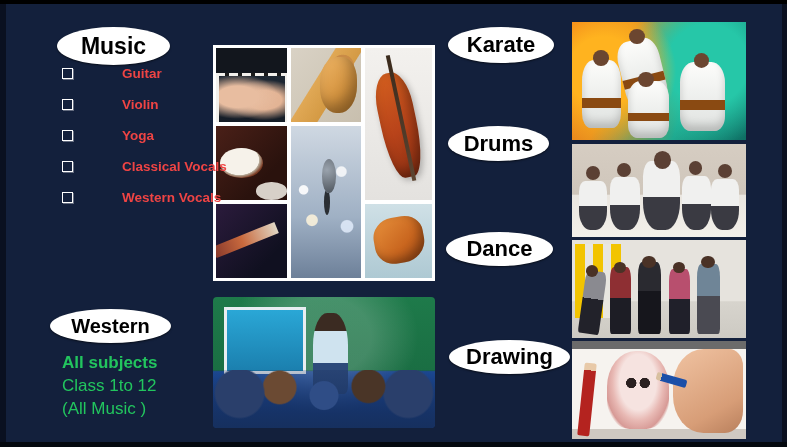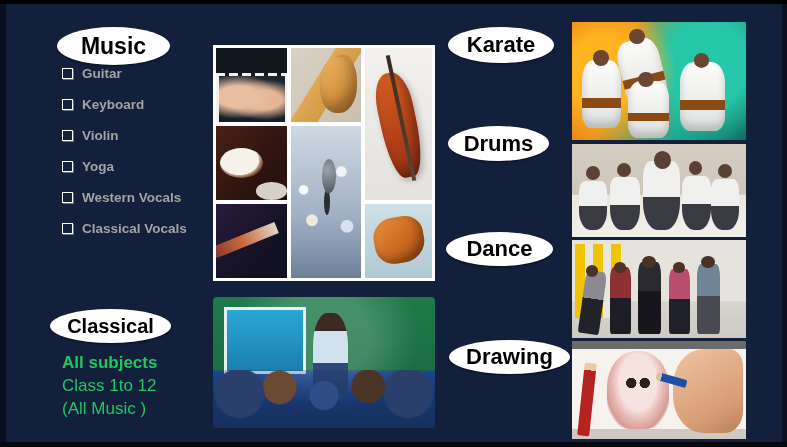--- a/index.html
+++ b/index.html
@@ -62,24 +62,25 @@
     position: absolute;
     left: 62px;
     top: 62px;
     width: 160px;
     z-index: 15;
   }
   .check-item {
     display: flex;
     align-items: center;
     margin-bottom: 16px;
-    color: #a3a3a3;
+    color: #ef4444;
     font-size: 13.5px;
     font-weight: bold;
     white-space: nowrap;
+    gap: 40px;
   }
   .check-box {
     width: 9px;
     height: 9px;
     border: 1.6px solid #ffffff;
     margin-right: 9px;
     flex: 0 0 auto;
     box-shadow: 1px 1px 0 rgba(255,255,255,0.35);
   }
 
@@ -379,45 +380,41 @@
 <div class="poster">
 
   <div class="oval" id="oval-music">
     <span>Music</span>
   </div>
 
   <div class="checklist">
     <div class="check-item">
       <span class="check-box"></span>
       <span>Guitar</span>
-    </div>
-    <div class="check-item">
-      <span class="check-box"></span>
-      <span>Keyboard</span>
     </div>
     <div class="check-item">
       <span class="check-box"></span>
       <span>Violin</span>
     </div>
     <div class="check-item">
       <span class="check-box"></span>
       <span>Yoga</span>
     </div>
     <div class="check-item">
       <span class="check-box"></span>
-      <span>Western Vocals</span>
+      <span>Classical Vocals</span>
     </div>
     <div class="check-item">
       <span class="check-box"></span>
-      <span>Classical Vocals</span>
+      <span>Western Vocals</span>
     </div>
   </div>
 
   <div class="oval" id="oval-tuitions">
-    <span>Classical</span>
+    <span>Western</span>
   </div>
   <div class="tuition-text">
     <div class="tt-line tt-bold">All subjects</div>
     <div class="tt-line">Class 1to 12</div>
     <div class="tt-line">(All Music )</div>
   </div>
 
   <div class="photo" id="photo-music-collage">
     <div class="cell img-piano"></div>
     <div class="cell img-guitar"></div>

